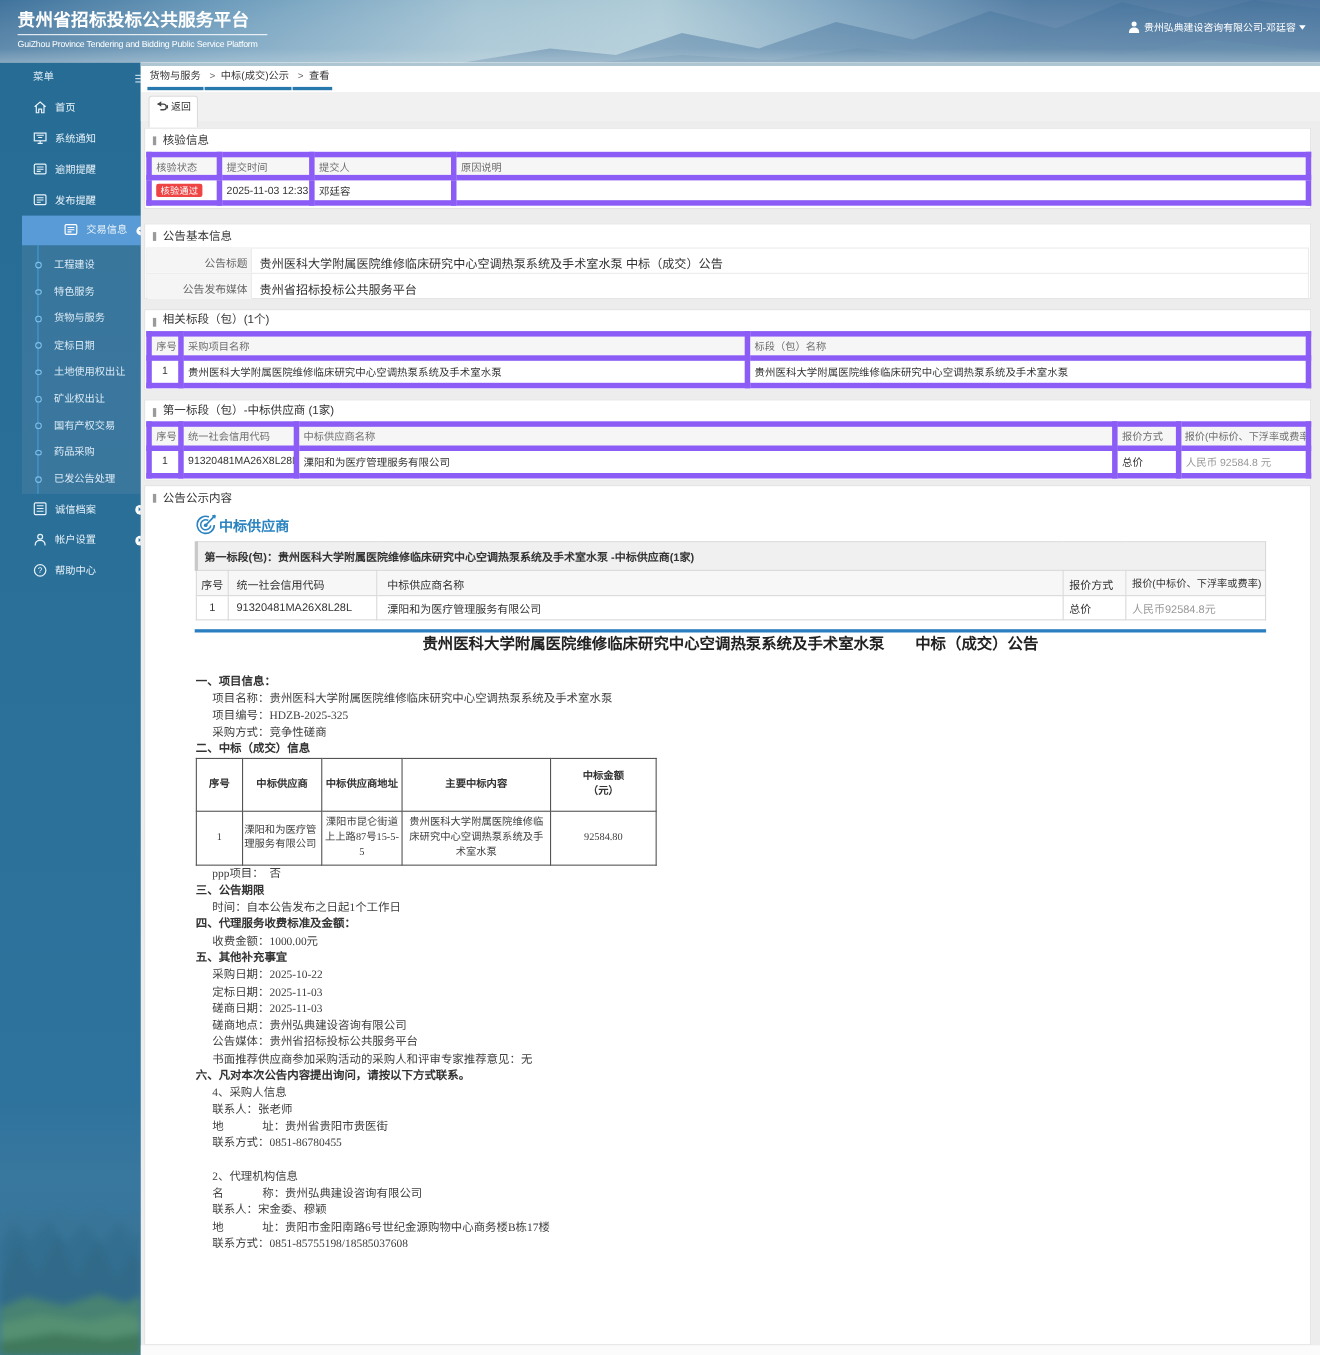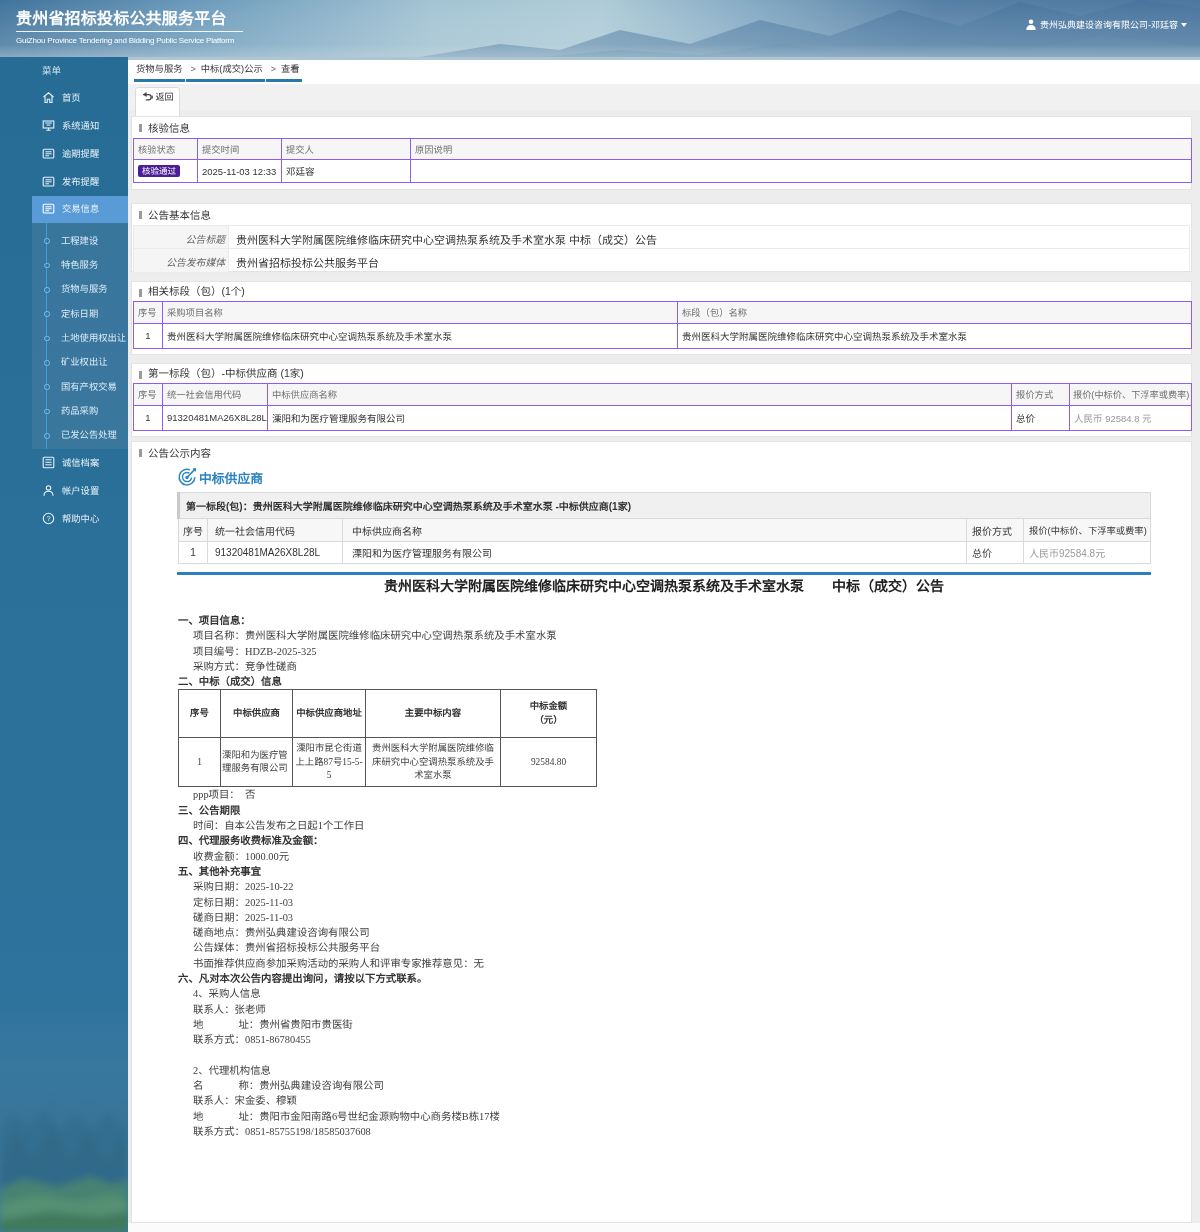--- a/index.html
+++ b/index.html
@@ -12,27 +12,27 @@
 .h-title { position:absolute; left:16px; top:4.5px; color:#fff; font-size:16px; font-weight:bold; letter-spacing:0.2px; }
 .h-underline { position:absolute; left:16px; top:31px; width:227px; height:1px; background:rgba(255,255,255,.9); }
 .h-sub { position:absolute; left:16px; top:35.5px; color:#fff; font-size:8px; letter-spacing:-0.2px;}
 .h-user { position:absolute; right:13px; top:18px; color:#fff; font-size:9px; }
 .h-user .uicon { display:inline-block; vertical-align:-2px; margin-right:4px; }
 .h-user .caret { display:inline-block; margin-left:3px; width:0; height:0; border-left:3.5px solid transparent; border-right:3.5px solid transparent; border-top:4px solid #fff; vertical-align:1px;}
 
 
 .sidebar { position:absolute; left:0; top:57px; width:128px; height:1175px; background:#2a6f97; overflow:hidden; }
 .sb-bg { position:absolute; left:0; top:0; width:128px; height:1175px; }
-.menu { position:absolute; left:16px; top:0; width:140px; color:#fff;padding-left:16px; }
+.menu { position:absolute; left:4px; top:0; width:140px; color:#fff;padding-left:16px; }
 .m-head { height:27px; line-height:27px; padding:0 10px; color:#d7e7f2; font-size:9.5px; position:relative;}
 .m-burger { position:absolute; right:11px; top:11px; width:10px; height:7px; }
 .m-burger i { display:block; height:1.4px; background:#d7e7f2; margin-bottom:1.4px;}
 .m-item { height:28px; line-height:28px; padding-left:10px; font-size:9.3px; color:#e8f2fa; position:relative; }
 .m-item .mi { display:inline-block; width:13px; height:13px; vertical-align:-3px; margin-right:7px; }
-.m-item.active { background:#589bd6; height:27px; line-height:27px; }
+.m-item.active { background:#589bd6; height:27px; line-height:27px;text-align:center; }
 .m-circ { position:absolute; right:12px; top:50%; margin-top:-4px; width:8px; height:8px; border-radius:50%; background:#fff; }
 .m-circ:after{ content:""; position:absolute; }
 .m-circ.down:after { left:2px; top:3px; border-left:2px solid transparent; border-right:2px solid transparent; border-top:2.6px solid #589bd6; }
 .m-circ.right { width:9px; height:9px; margin-top:-4.5px; }
 .m-circ.right:after { left:3px; top:2px; border-top:2.2px solid transparent; border-bottom:2.2px solid transparent; border-left:2.8px solid #2a6f97; }
 .sub { position:relative; height:226px; background:#3969921a; background:rgba(120,150,180,0.22); padding-top:5.6px; }
 .sub:before { content:""; position:absolute; left:14px; top:0; bottom:0; width:1px; background:#3e9fd8; }
 .s-item { height:24.35px; line-height:24.35px; padding-left:29px; font-size:9.3px; color:#dcebf6; position:relative;}
 .s-item:before { content:""; position:absolute; left:12px; top:50%; margin-top:-2.5px; width:3.6px; height:3.6px; border-radius:50%; border:1px solid #7fc0e8; background:rgba(42,111,151,0.4); }
 
@@ -43,32 +43,32 @@
 .ctab { display:inline-block; height:22px; line-height:19px; padding:0 2px; border-bottom:3px solid #2779ad; color:#333; font-size:9.3px; margin-right:1px; vertical-align:top;}
 .ctab .sep { color:#666; font-size:9px; padding:0 5px 0 3px; }
 .toolbar { position:absolute; left:0; top:27px; width:1072px; height:26px; background:#f1f1f1; }
 .btn-back { position:absolute; left:7px; top:3px; width:45px; height:37px; background:#fff; border:1px solid #dcdcdc; border-radius:3px; font-size:9px; color:#333; text-align:center; line-height:19px; }
 
 .panel { position:absolute; left:3px; width:1061px; background:#fff; border:1px solid #e3e3e3; }
 .ptitle { height:21px; line-height:22px; padding-left:16px; color:#333; font-size:10.5px; position:relative; }
 .ptitle:before { content:""; position:absolute; left:7px; top:7px; width:3px; height:8px; background:#9a9a9a; }
 
 table.grid { border-collapse:collapse; table-layout:fixed; width:1059px; margin:0 1px; }
-table.grid th, table.grid td { border:1px solid #8b5cf6; font-weight:normal; text-align:left; padding:0 4px; font-size:9.5px; color:#333; white-space:nowrap; overflow:hidden; }
+table.grid th, table.grid td { border:5px solid #8b5cf6; font-weight:normal; text-align:left; padding:0 4px; font-size:9.5px; color:#333; white-space:nowrap; overflow:hidden; }
 table.grid th { font-size:9.3px; }
 table.grid th { background:#f6f6f6; color:#6e6e6e; }
 table.grid tr.hr { height:21.5px; }
 table.grid tr.dr { height:23px; }
 table.grid td.ctr, table.grid th.ctr, .an-table td.ctr, th.ctr, td.ctr { text-align:center !important; }
 
-.badge { display:inline-block; background:#4c1d95; color:#fff; font-size:8.5px; line-height:12px; padding:0 4px; border-radius:2px; }
+.badge { display:inline-block; background:#ef4444; color:#fff; font-size:8.5px; line-height:12px; padding:0 4px; border-radius:2px; }
 
 .frow { display:flex; border-left:1px solid #ebebeb; border-right:1px solid #ebebeb; border-bottom:1px solid #ebebeb; margin:0 1px; height:24px; }
 .frow.first { border-top:1px solid #ebebeb; }
-.flabel { width:95px; background:#f5f5f5; color:#666; text-align:right; padding:6px 3px 0 0; border-right:1px solid #ebebeb; font-size:9.8px;font-style:italic;}
+.flabel { width:95px; background:#f5f5f5; color:#666; text-align:right; padding:6px 3px 0 0; border-right:1px solid #ebebeb; font-size:9.8px;}
 .fvalue { flex:1; padding:5px 0 0 7px; color:#333; font-size:11px; }
 
 
 .logo-ic { position:absolute; left:45px; top:4px; }
 .logo-tx { position:absolute; left:67px; top:5px; color:#2b84c0; font-weight:bold; font-size:12.8px; }
 .an-table { position:absolute; border-collapse:collapse; table-layout:fixed; left:45px; top:29px; width:974px; }
 .an-table td { border:1px solid #d9d9d9; font-size:10px; color:#333; white-space:nowrap; overflow:hidden; }
 .blue-line { position:absolute; left:45px; top:108.5px; width:974px; height:3px; background:#2b7fc0; }
 .doc { position:absolute; left:40px; top:150px; width:980px; font-family:"Liberation Serif", serif; color:#404040; font-size:10.4px; line-height:15.3px; }
 .doc .t { text-align:center; font-weight:bold; font-size:14px; color:#222; position:absolute; top:-34px; left:5px; width:974px; }

